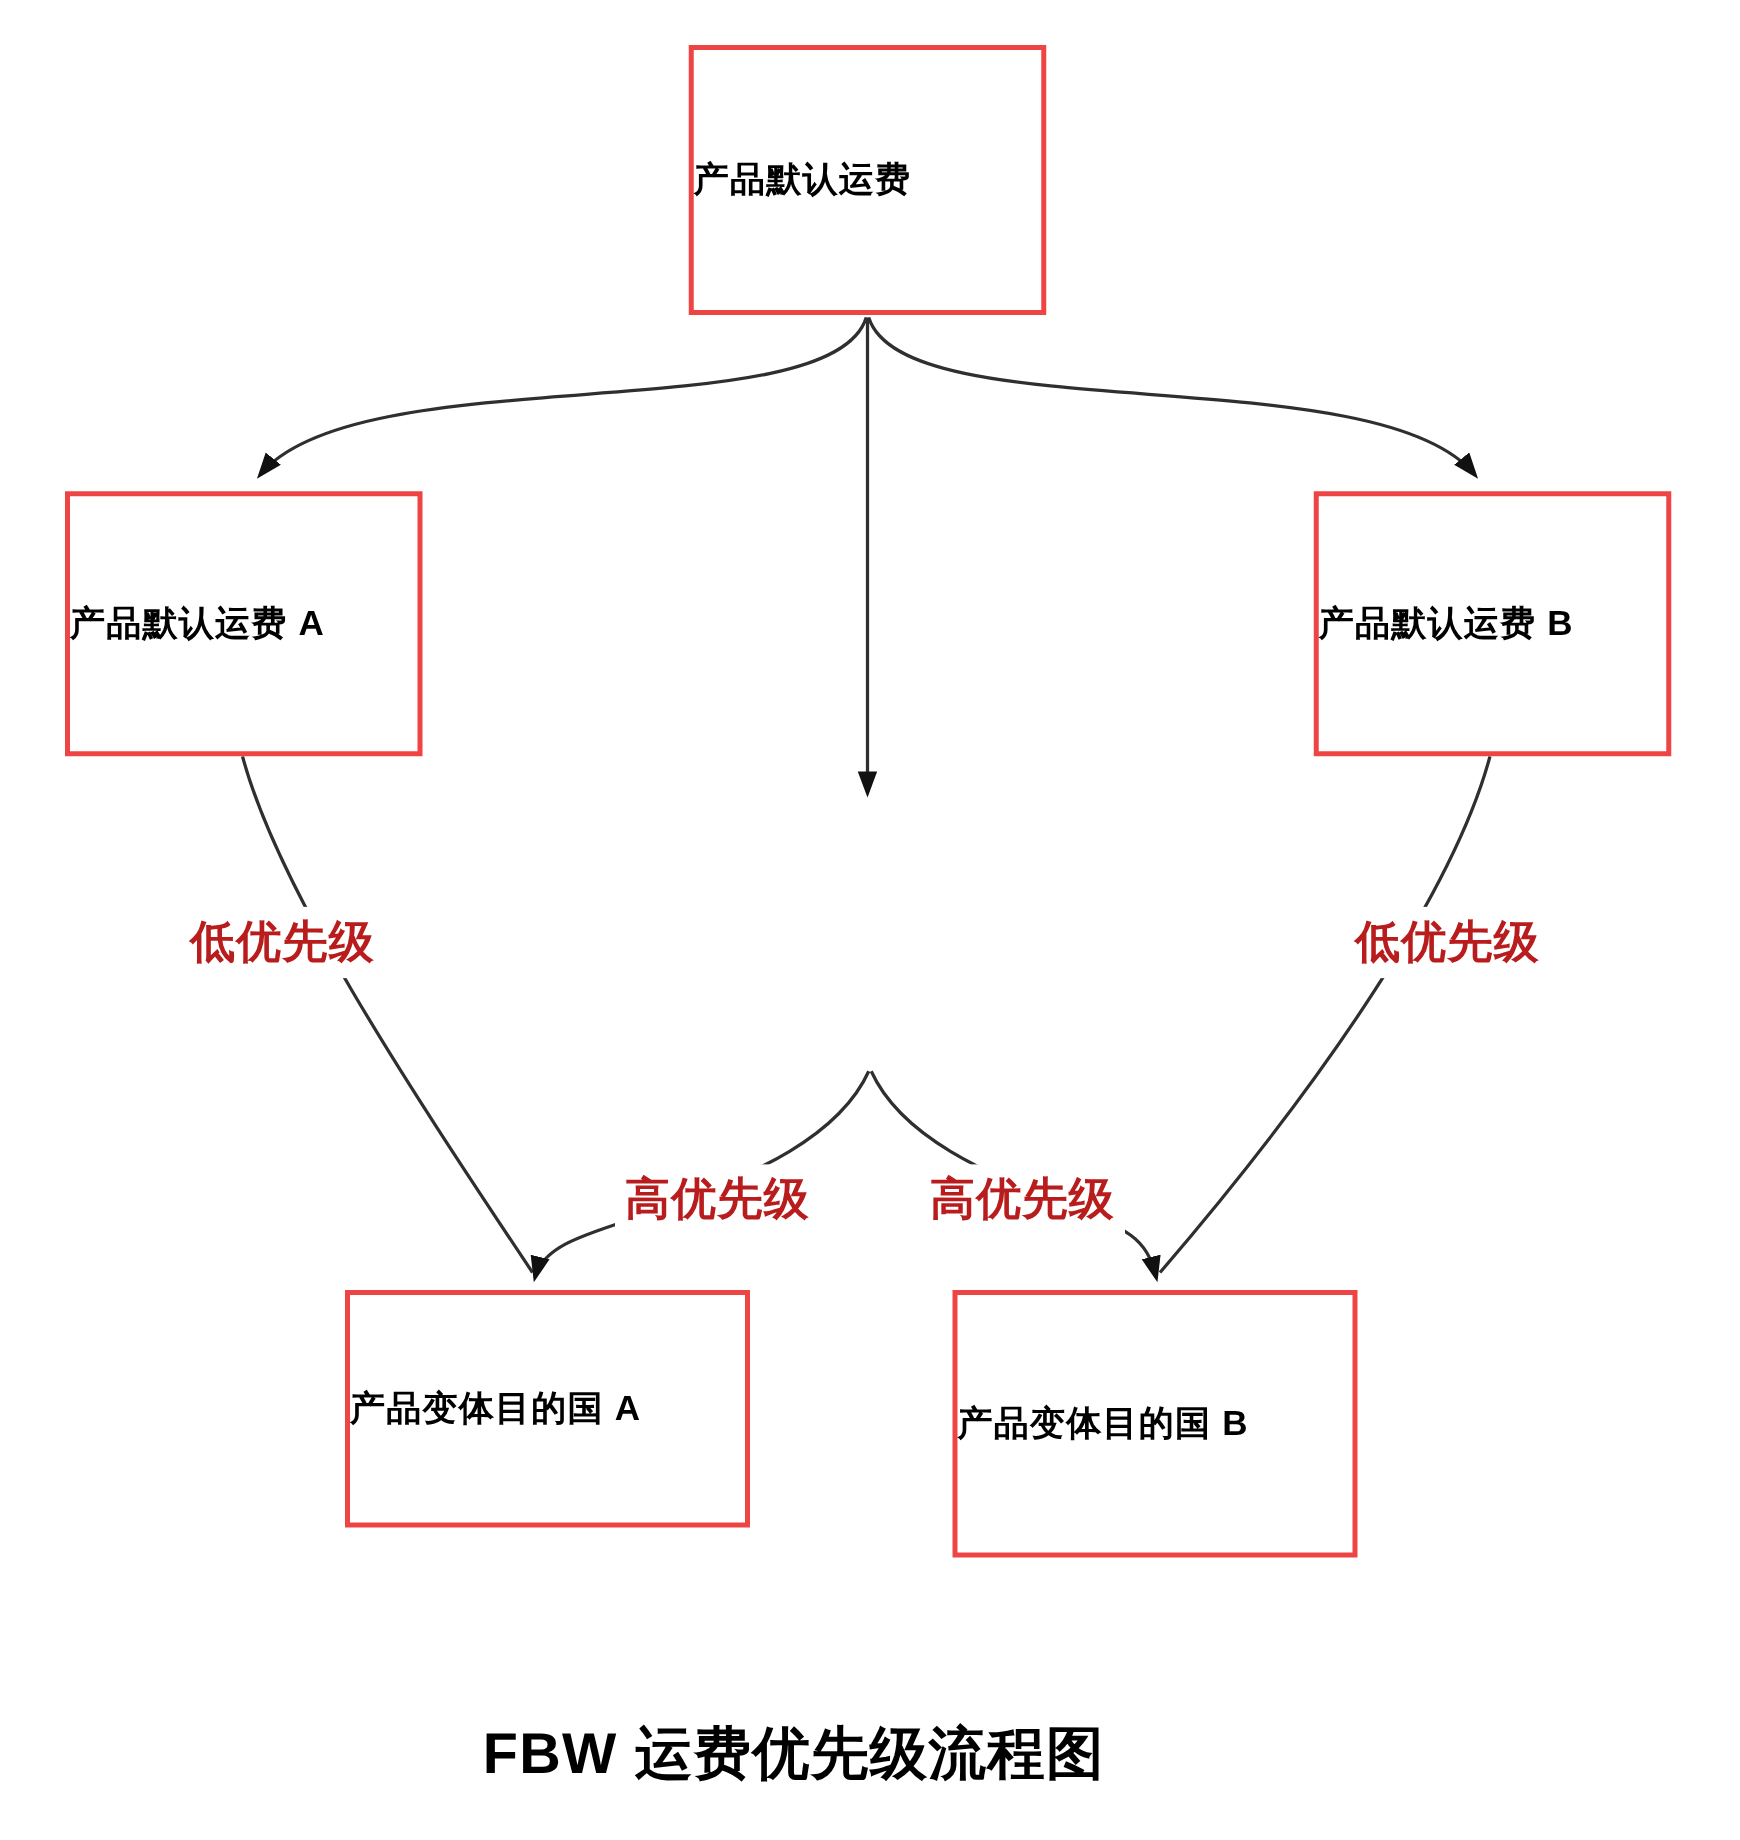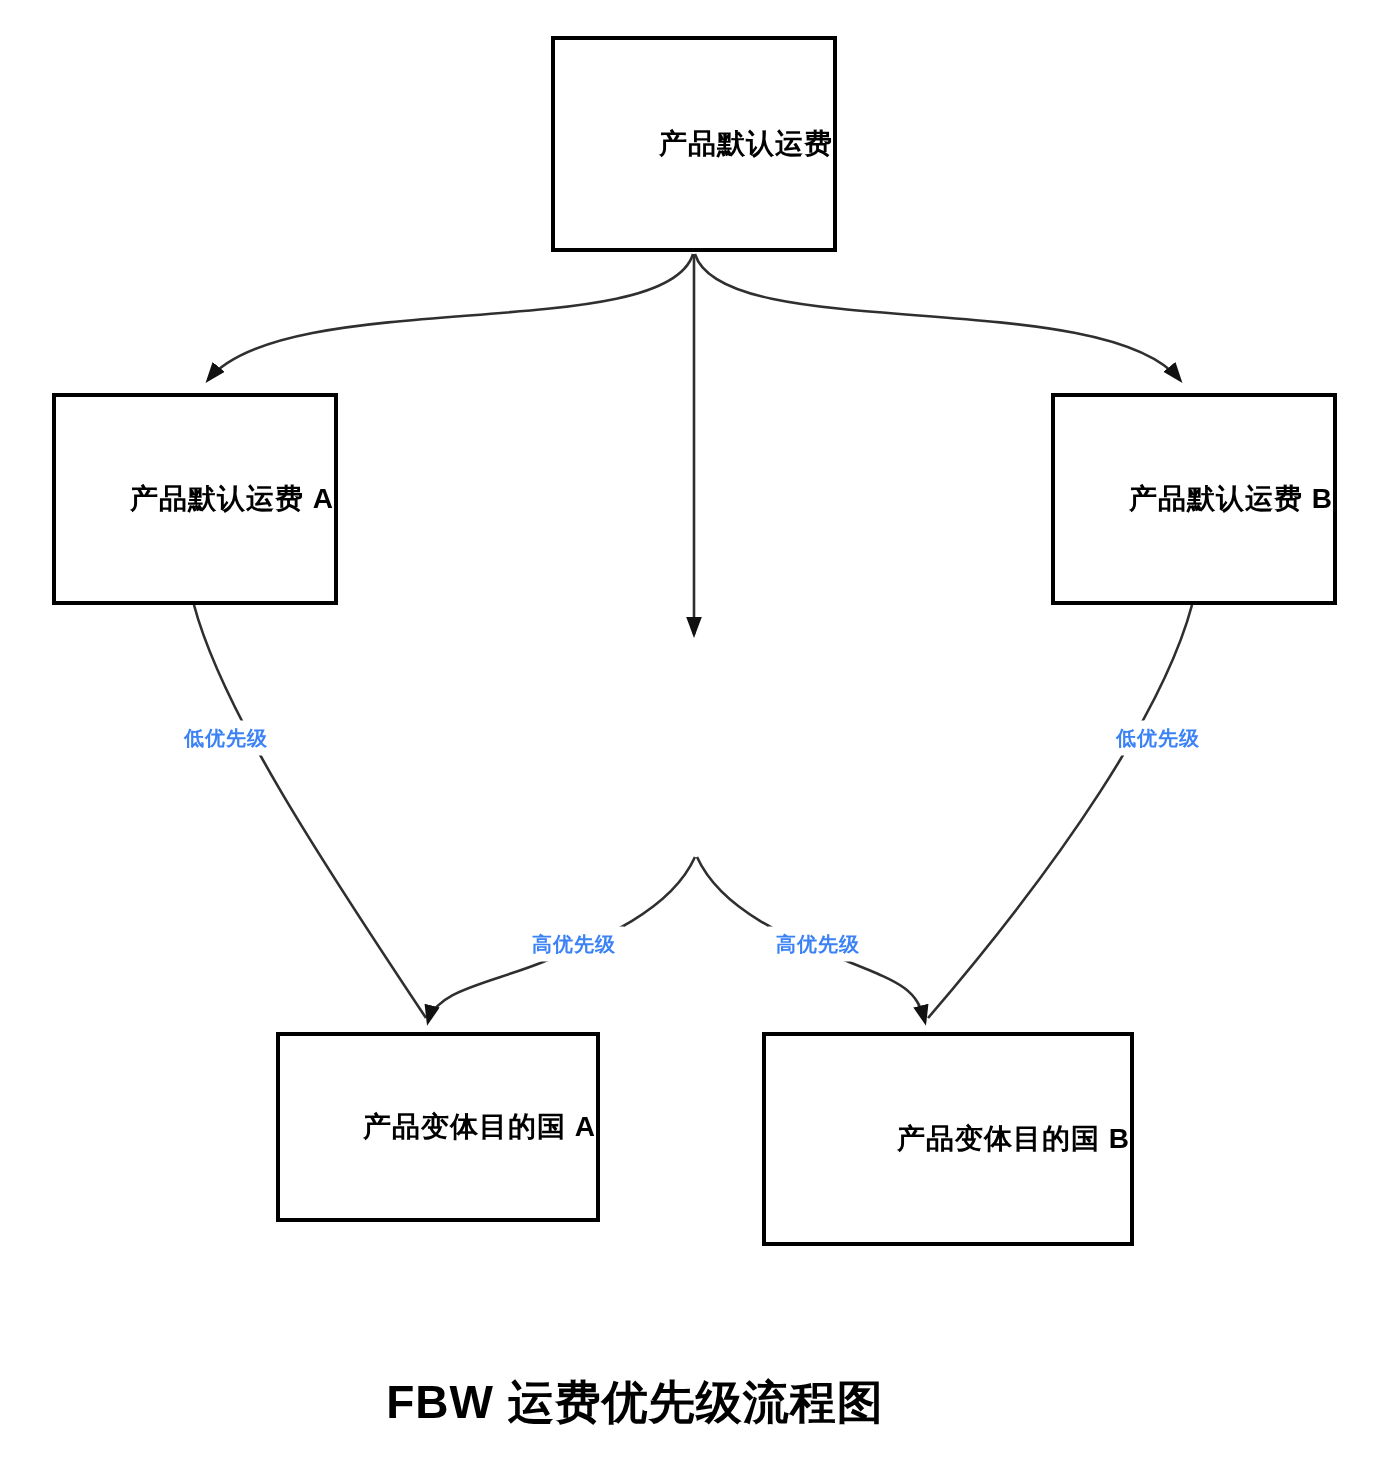--- a/index.html
+++ b/index.html
@@ -22,49 +22,50 @@
     z-index: 1;
   }
   .edges-layer path, .edges-layer line {
     fill: none;
     stroke: #2f2f2f;
     stroke-width: 2.6;
   }
   .node {
     position: absolute;
     box-sizing: border-box;
-    border: 4px solid #000000;
+    border: 4px solid #ef4444;
     background: #ffffff;
     display: flex;
     align-items: center;
-    justify-content: flex-end;
+    justify-content: flex-start;
     text-align: center;
     font-size: 28px;
     font-weight: 700;
     color: #000000;
     z-index: 2;
     letter-spacing: 1px;
   }
   .node-top          { left: 551px;  top: 36px;   width: 286px; height: 216px; }
   .node-left         { left: 52px;   top: 393px;  width: 286px; height: 212px; }
   .node-right        { left: 1051px; top: 393px;  width: 286px; height: 212px; }
   .node-middle       { left: 553px;  top: 641px;  width: 286px; height: 214px; }
   .node-bottom-left  { left: 266px;  top: 1032px; width: 324px; height: 190px; margin-left: 10px; }
-  .node-bottom-right { left: 762px;  top: 1032px; width: 372px; height: 214px; }
+  .node-bottom-right { left: 762px;  top: 1032px; width: 324px; height: 214px; }
   .edge-label {
     position: absolute;
     transform: translate(-50%, -50%);
     background: #ffffff;
     padding: 4px 8px;
-    font-size: 20px;
+    font-size: 36px;
     font-weight: 700;
-    color: #3b82f6;
+    color: #b91c1c;
     z-index: 3;
     white-space: nowrap;
     letter-spacing: 1px;
+    margin-top: 16px;
   }
   .label-left-low   { left: 226px;  top: 738px; }
   .label-right-low  { left: 1158px; top: 738px; }
   .label-left-high  { left: 574px;  top: 944px; }
   .label-right-high { left: 818px;  top: 944px; }
   .diagram-title {
     position: absolute;
     left: 635px;
     top: 1372px;
     transform: translateX(-50%);

